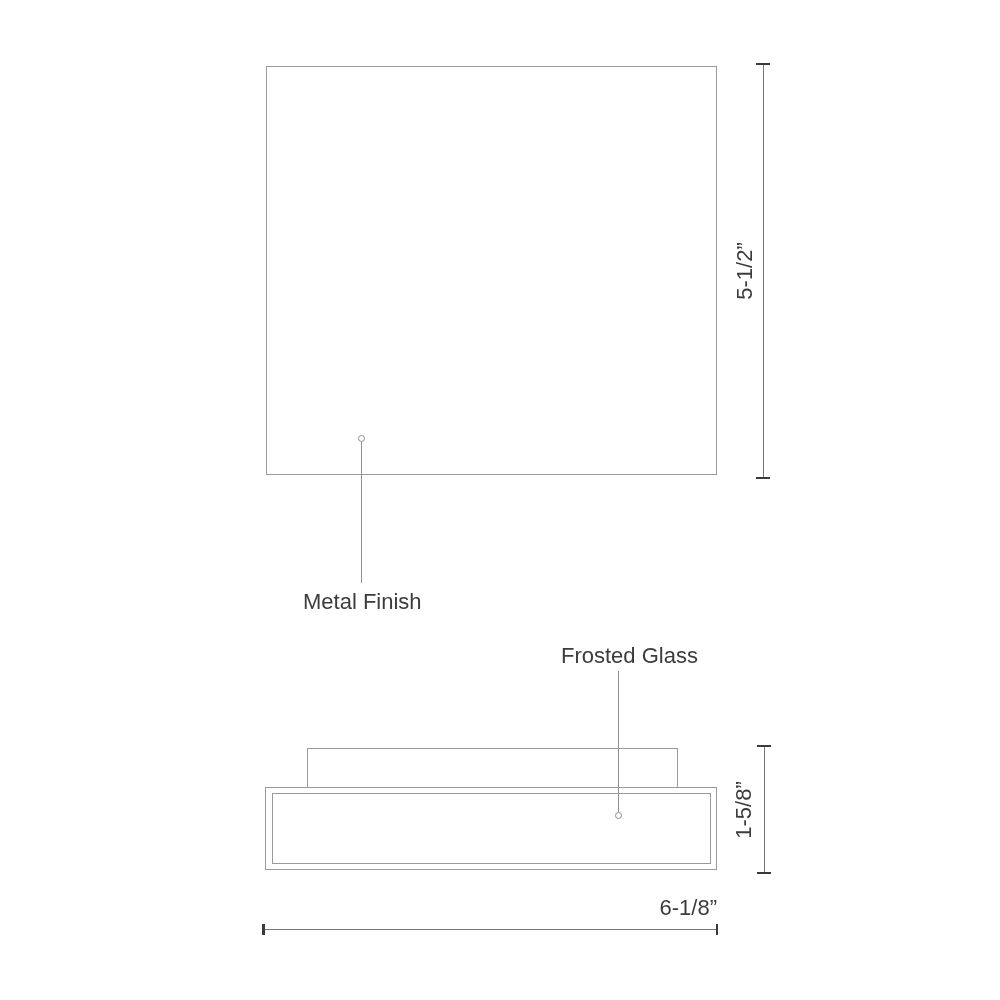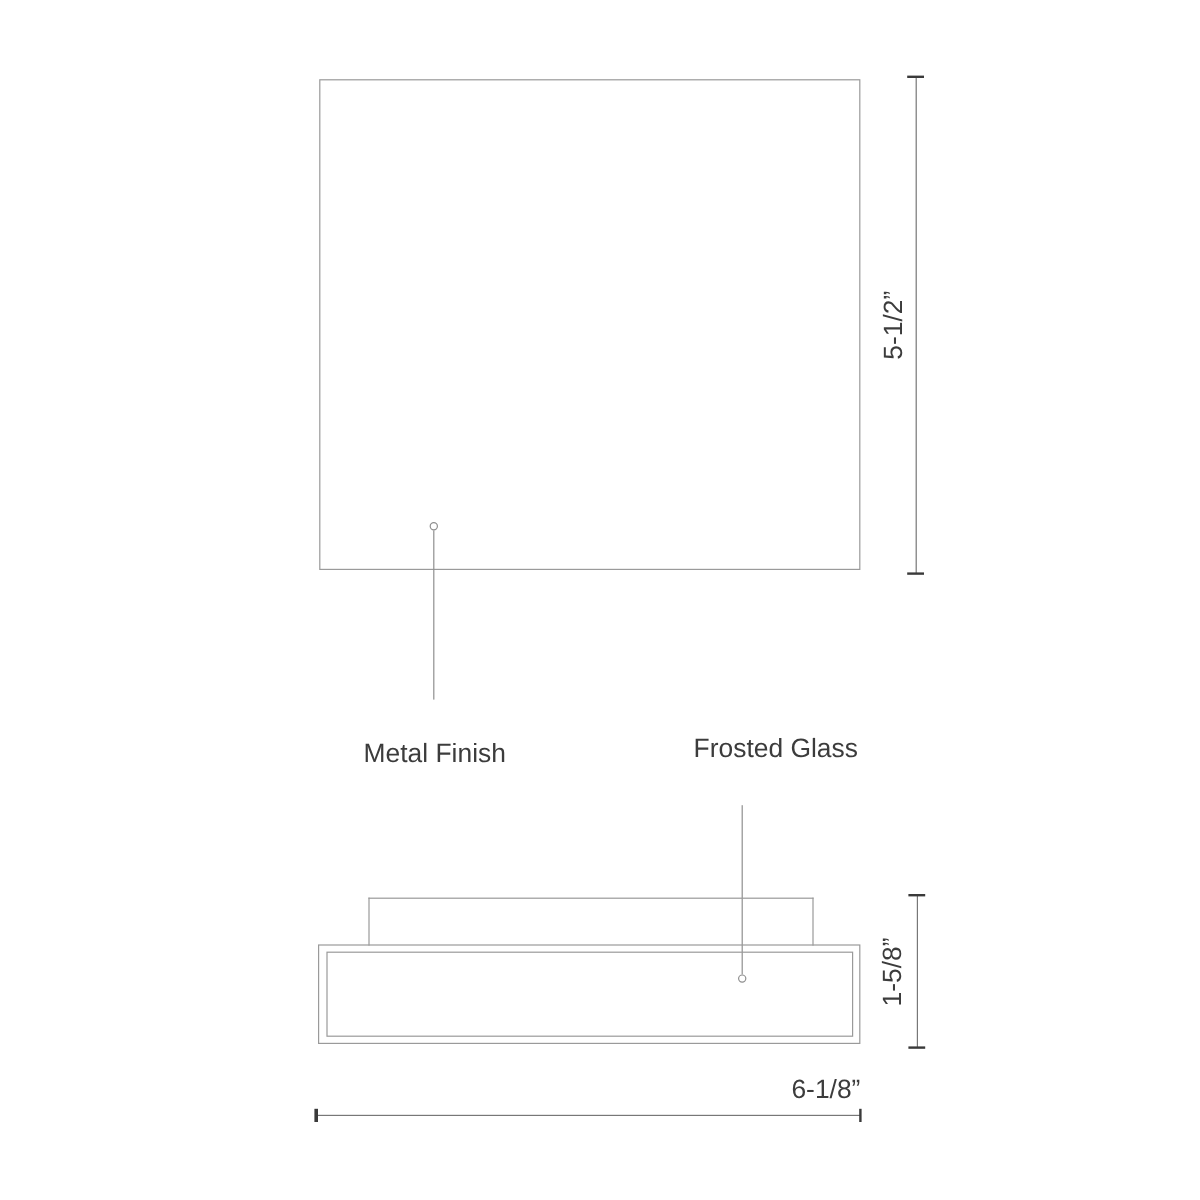--- a/index.html
+++ b/index.html
@@ -90,25 +90,25 @@
   <div>
     <div class="dim-line-v" style="left:762.5px; top:64px; height:414px;"></div>
     <div class="tick-h" style="left:756px; top:62.5px;"></div>
     <div class="tick-h" style="left:756px; top:476.5px;"></div>
     <div class="label rot" style="left:695px; top:258px;">5-1/2”</div>
   </div>
 
   <div>
     <div class="callout-dot" style="left:358px; top:435px;"></div>
     <div class="leader-line" style="left:361px; top:442px; height:141px;"></div>
-    <div class="label" style="left:303px; top:615px;">Metal Finish</div>
+    <div class="label" style="left:303px; top:589px;">Metal Finish</div>
   </div>
 
   <div>
-    <div class="label" style="left:561px; top:611px;margin-left:17px;">Frosted Glass</div>
+    <div class="label" style="left:561px; top:643px;">Frosted Glass</div>
     <div class="leader-line" style="left:618px; top:671px; height:141px;"></div>
     <div class="callout-dot" style="left:615px; top:812px;"></div>
   </div>
 
   <div>
 
     <div class="outline thin open-bottom" style="left:306.5px; top:747.5px; width:371px; height:40px;"></div>
 
     <div class="outline" style="left:265px; top:787px; width:452px; height:83px;"></div>
 

